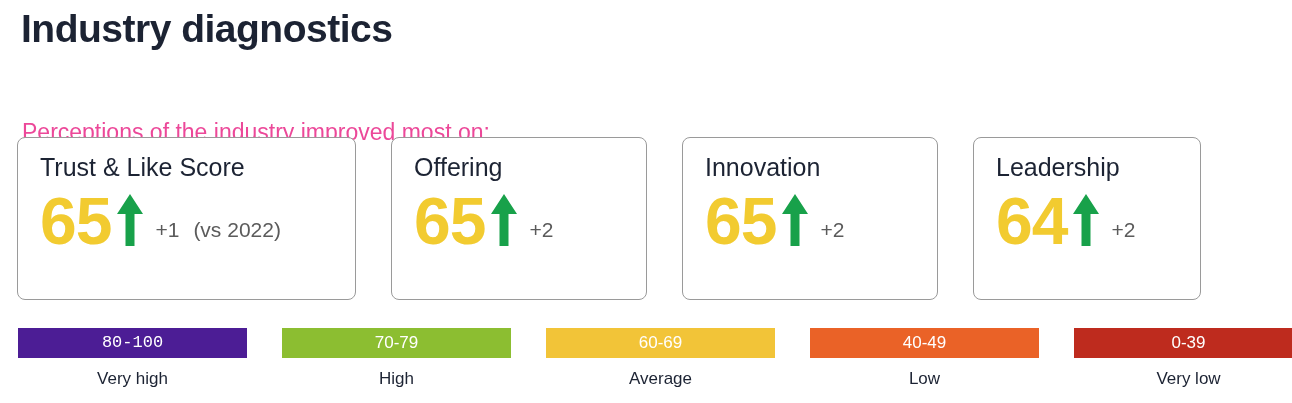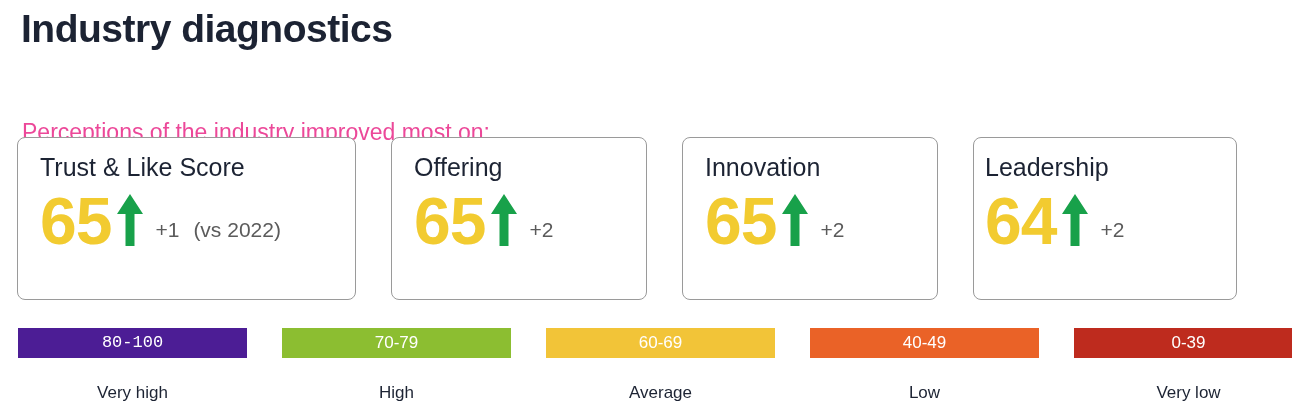--- a/index.html
+++ b/index.html
@@ -57,21 +57,21 @@
     box-sizing: border-box;
     border: 1px solid #9a9a9a;
     border-radius: 8px;
     background: #ffffff;
     padding: 16px 0 0 22px;
     position: relative;
   }
   .card-1 { width: 339px; }
   .card-2 { width: 256px; }
   .card-3 { width: 256px; }
-  .card-4 { width: 264px; padding-left: 11px; }
+  .card-4 { width: 228px; }
   .card-label {
     font-size: 25px;
     color: #1c2333;
     line-height: 1.1;
     white-space: nowrap;
   }
   .card-metric {
     display: flex;
     align-items: flex-end;
     margin-top: 9px;
@@ -121,21 +121,21 @@
     text-align: center;
   }
   .legend-swatch {
     height: 30px;
     line-height: 30px;
     color: #ffffff;
     font-size: 17px;
     text-align: center;
   }
   .legend-caption {
-    margin-top: 25px;
+    margin-top: 11px;
     font-size: 17px;
     color: #1c2333;
     text-align: center;
   }
 </style>
 </head>
 <body>
 
 <div class="page">
 

